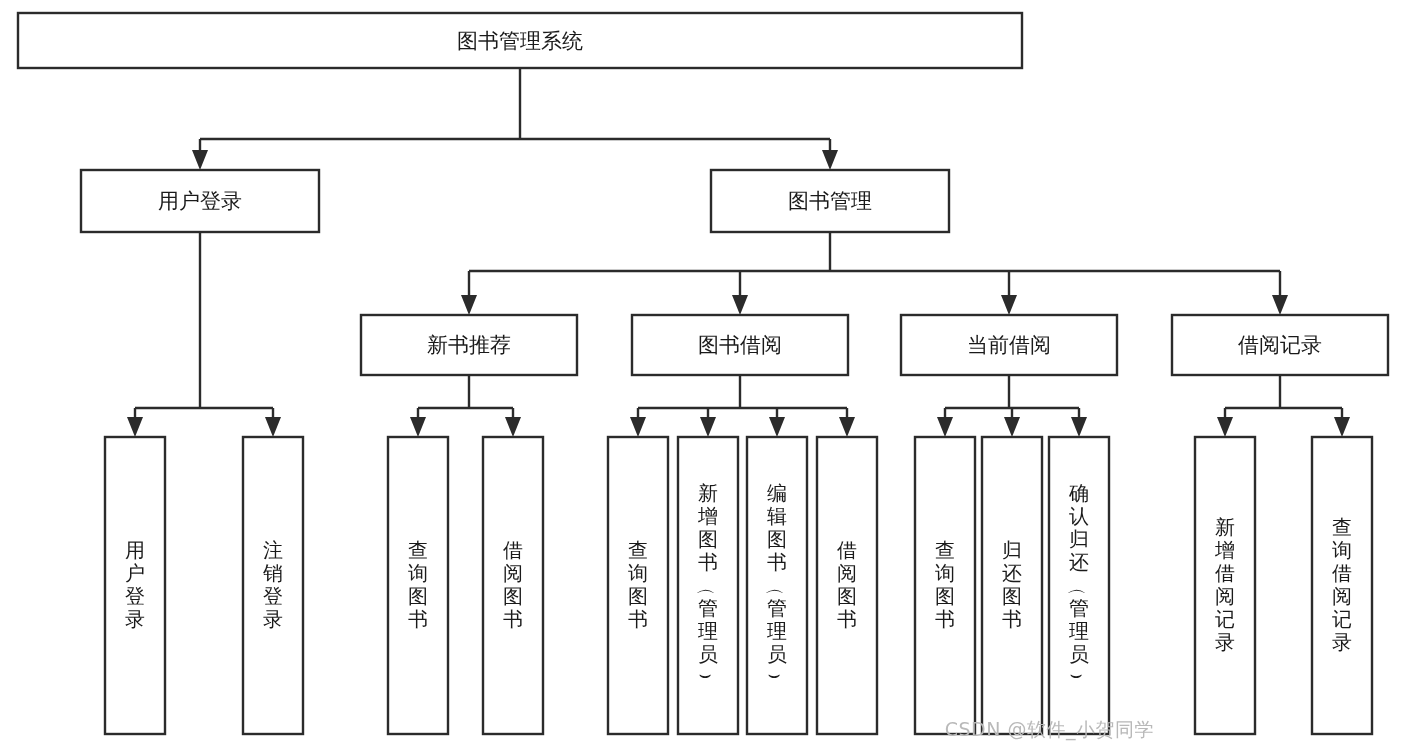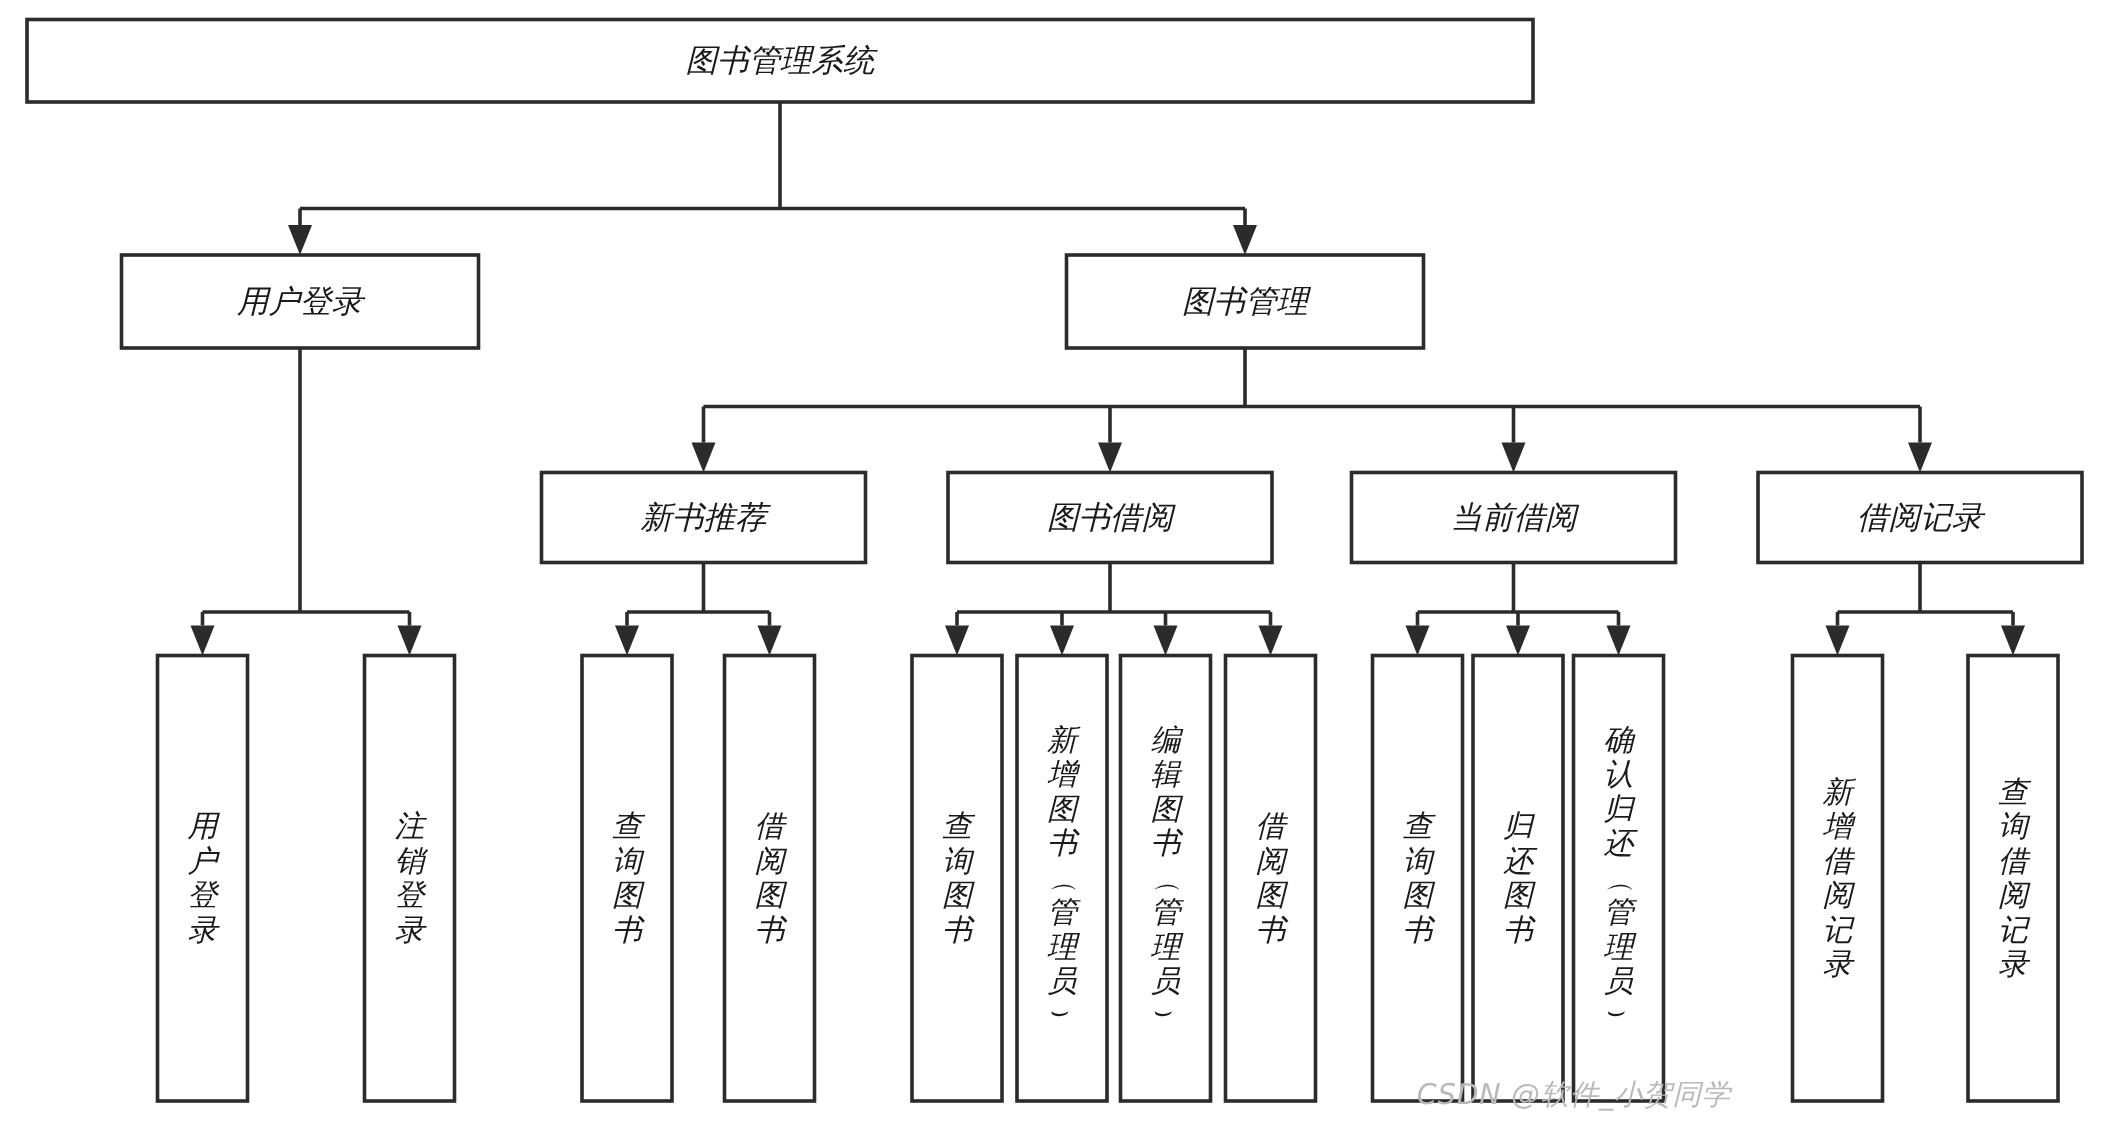--- a/index.html
+++ b/index.html
@@ -13,21 +13,20 @@
     font-family: "DejaVu Sans", "Liberation Sans", sans-serif;
     position: relative;
     overflow: hidden;
   }
   #diagram-root {
     position: absolute;
     left: 0;
     top: 0;
     width: 1162px;
     height: 747px;
-    font-style: italic;
   }
   svg.diagram-canvas {
     display: block;
     width: 1405px;
     height: 747px;
   }
   .node-box {
     fill: #ffffff;
     stroke: #2b2b2b;
     stroke-width: 2.4;

